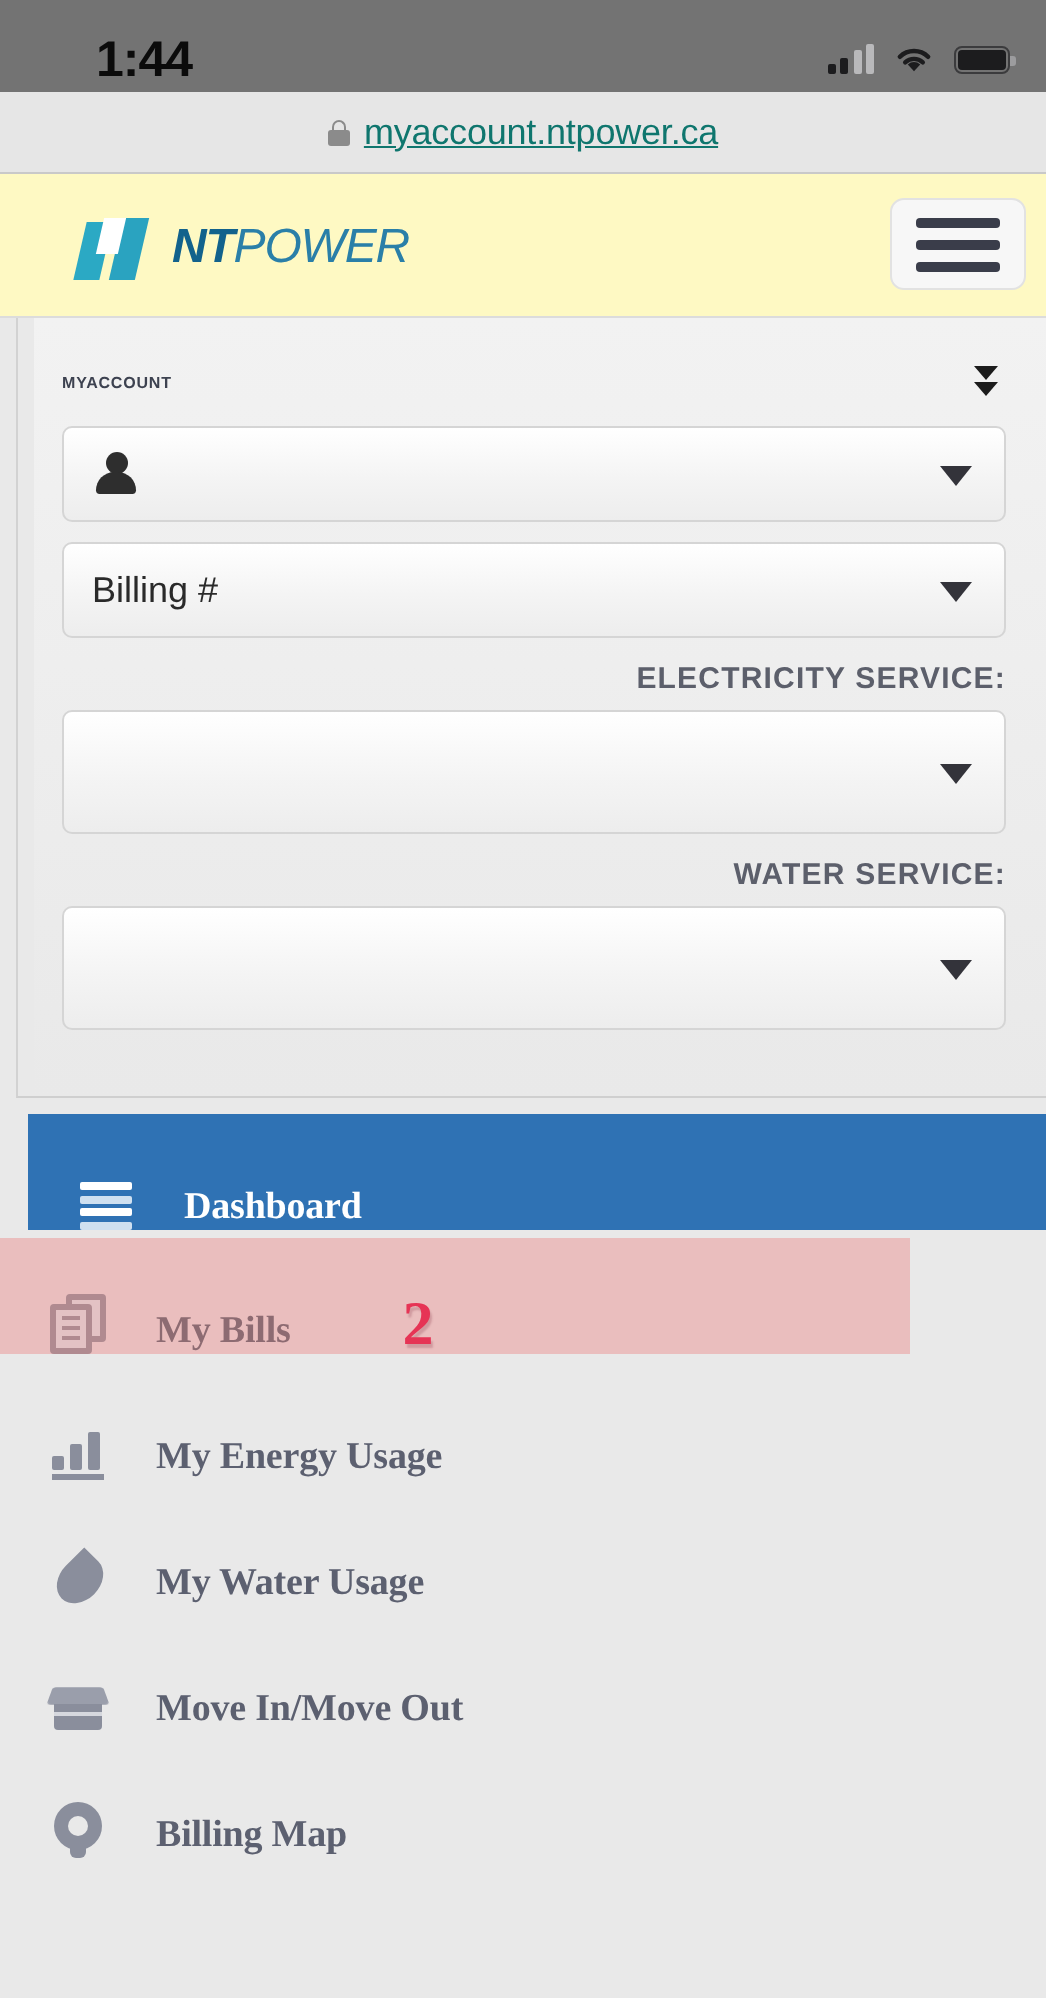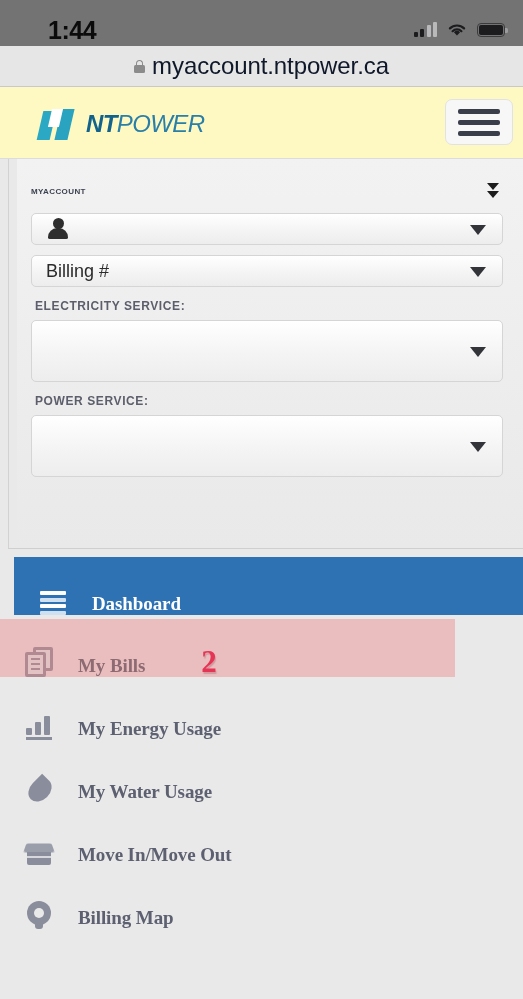--- a/index.html
+++ b/index.html
@@ -115,23 +115,24 @@
   }
   .lock-icon .shackle {
     position: absolute;
     top: 0; left: 2.2px;
     width: 6.6px; height: 7px;
     border: 1.7px solid #8b8b8b;
     border-bottom: none;
     border-radius: 4px 4px 0 0;
   }
   .url-text {
-    font-size: 24px;
-    color: #0f172a;
+    font-size: 18px;
+    color: #0f766e;
     letter-spacing: -0.1px;
+    text-decoration: underline;
   }
 
   
   .brandbar {
     height: 72px;
     background: #fef9c3;
     position: relative;
     border-bottom: 1px solid #dcdcdc;
   }
   .logo {
@@ -236,30 +237,31 @@
     padding-right: 4px;
   }
   .chev {
     width: 0; height: 0;
     border-left: 6px solid transparent;
     border-right: 6px solid transparent;
     border-top: 7px solid #1c1c1c;
   }
 
   .field-label {
-    font-size: 12px;
+    font-size: 15px;
     font-weight: bold;
     color: #5c5f6b;
     letter-spacing: 0.6px;
     margin: 12px 0 7px 4px;
+    text-align: right;
   }
 
   .select {
     position: relative;
-    height: 32px;
+    height: 48px;
     background: linear-gradient(#ffffff, #f4f4f4 55%, #ededed);
     border: 1px solid #d5d5d5;
     border-radius: 5px;
     display: flex;
     align-items: center;
     padding: 0 42px 0 14px;
   }
   .select.tall { height: 62px; }
   .select-value {
     font-size: 18px;
@@ -540,21 +542,21 @@
       <span class="select-value">Billing #</span>
       <span class="caret"></span>
     </div>
 
     <div class="field-label">ELECTRICITY SERVICE:</div>
     <div class="select tall">
       <span class="select-value"></span>
       <span class="caret"></span>
     </div>
 
-    <div class="field-label">POWER SERVICE:</div>
+    <div class="field-label">WATER SERVICE:</div>
     <div class="select tall">
       <span class="select-value"></span>
       <span class="caret"></span>
     </div>
   </div>
 
   <div class="nav">
 
     <div class="nav-item active">
       <span class="ic">

